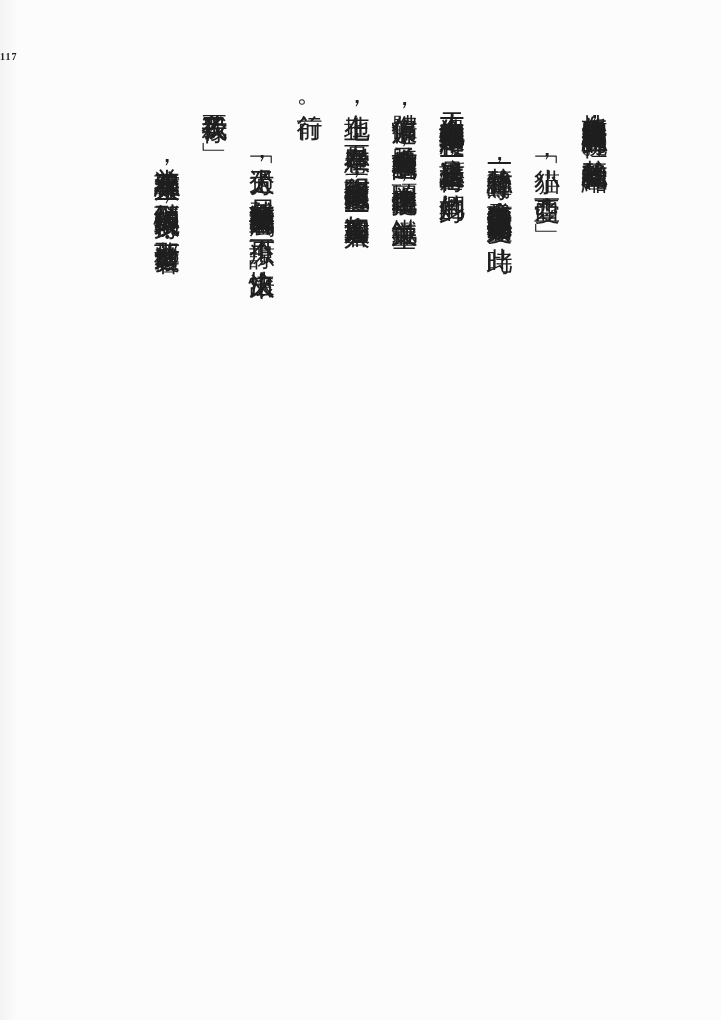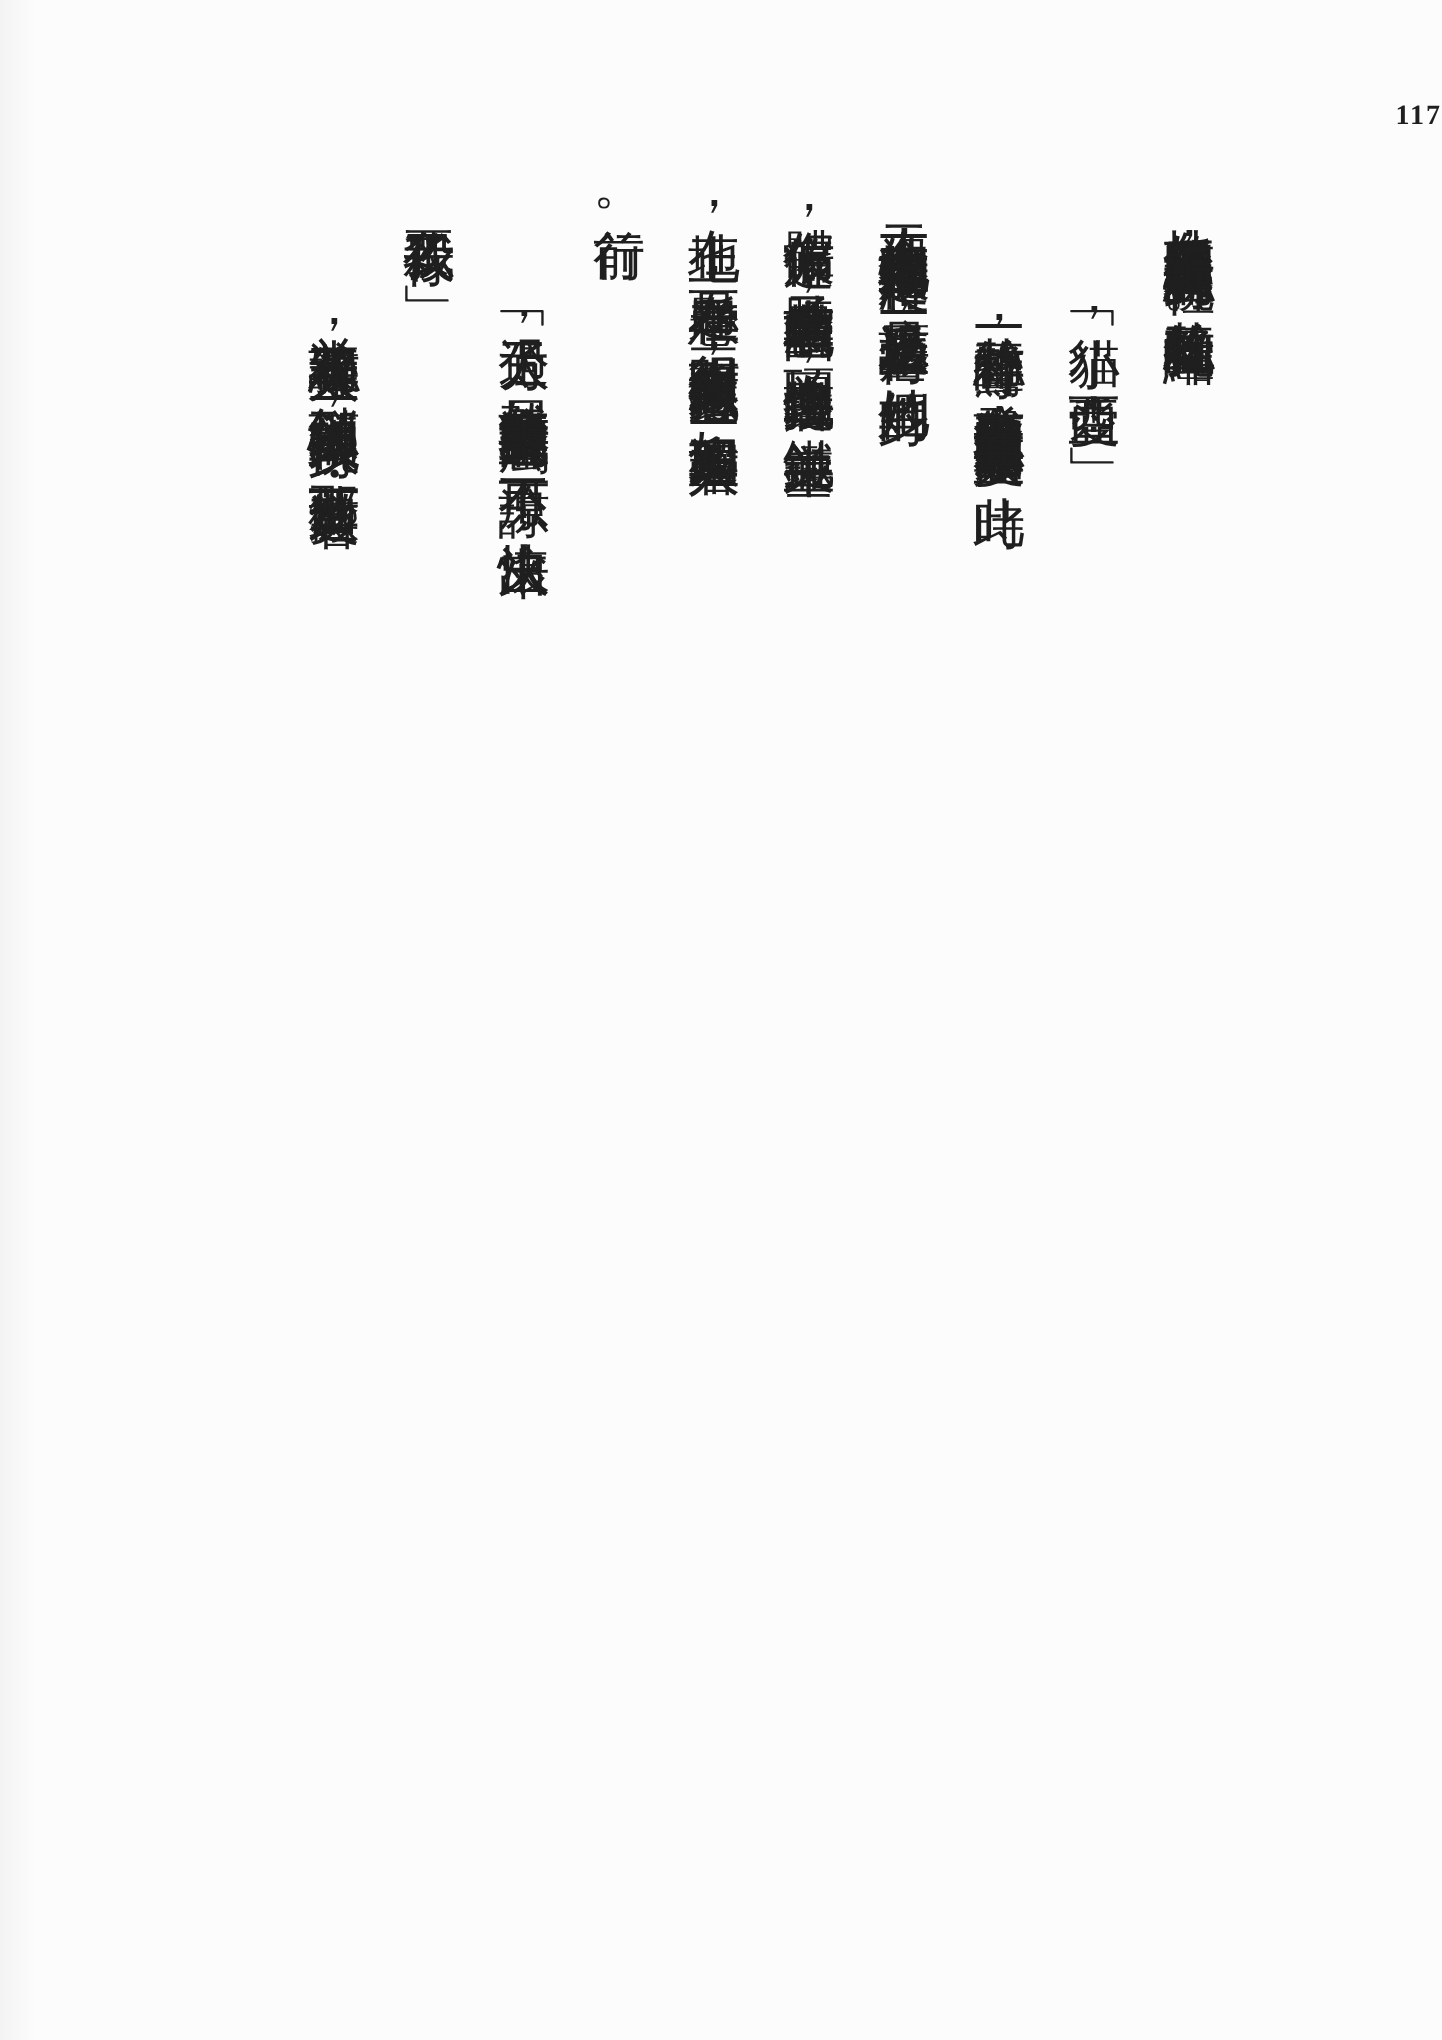--- a/index.html
+++ b/index.html
@@ -17,22 +17,22 @@
   .page {
     position: absolute;
     inset: 0;
     background: linear-gradient(to right, rgba(0,0,0,0.035), rgba(0,0,0,0) 18px);
   }
   .page-number {
     position: absolute;
     top: 51px;
     left: 0;
     width: 721px;
-    text-align: right;
-    font-size: 14px;
+    text-align: left;
+    font-size: 10px;
     font-weight: bold;
     letter-spacing: 1px;
     color: var(--ink, #222);
   }
   .text-block {
     position: absolute;
     top: 94px;
     right: 113px;
     height: 880px;
     display: flex;

